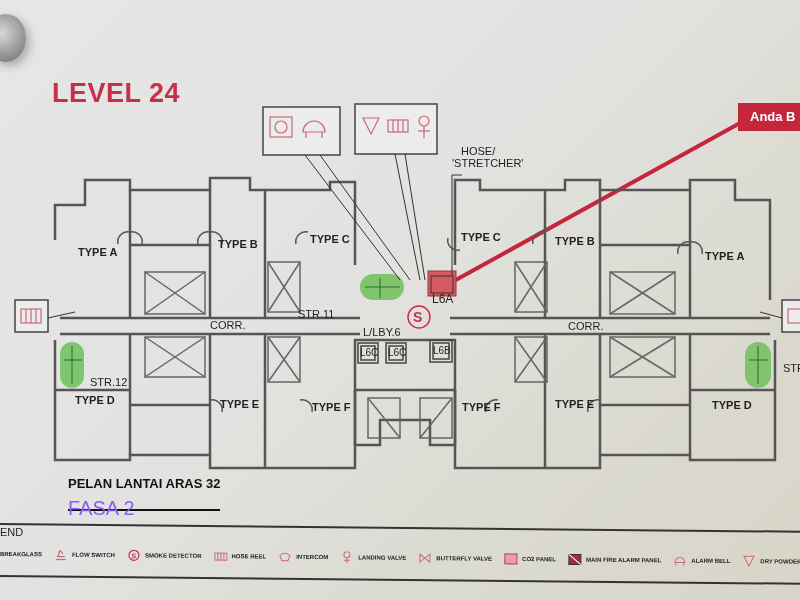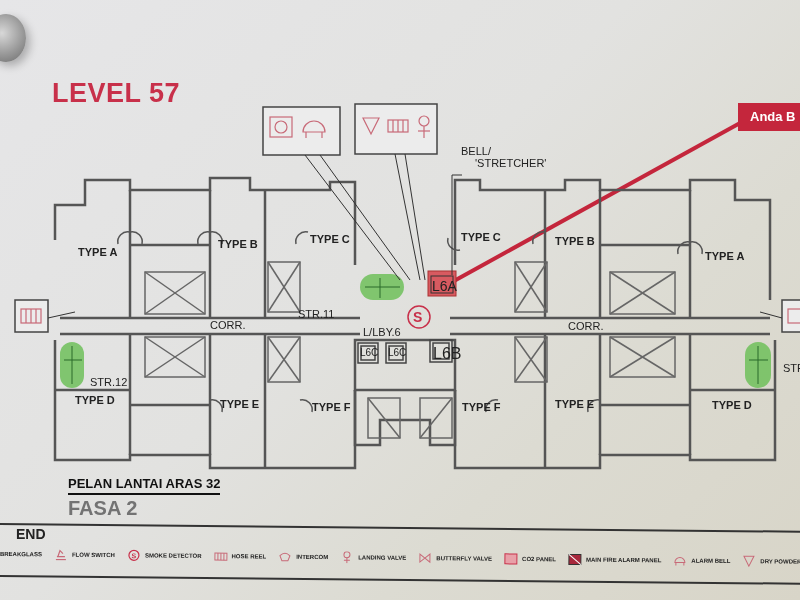--- a/index.html
+++ b/index.html
@@ -6,36 +6,36 @@
   body{width:800px;height:600px;overflow:hidden;position:relative;
        background:linear-gradient(135deg,#e6e6e8 0%,#e2e2e0 45%,#dcdbd2 70%,#d8d5c8 100%);
        font-family:"Liberation Sans",sans-serif;}
   .abs{position:absolute;}
   .screw{left:-14px;top:14px;width:40px;height:48px;border-radius:50%;
          background:radial-gradient(circle at 40% 40%,#d8d8d8 0%,#9a9a9a 55%,#6a6a6a 100%);
          box-shadow:4px 4px 8px rgba(0,0,0,0.25);}
   .level-title{left:52px;top:78px;font-size:27px;font-weight:bold;color:#c8304a;letter-spacing:0.5px;}
   .label{font-size:11px;font-weight:bold;color:#222;}
   .label-thin{font-size:11px;color:#222;}
-  .plan-sub{left:68px;top:476px;font-size:13px;font-weight:bold;color:#111;border-bottom:2px solid #111;padding-bottom:2px;}
-  .fasa{left:68px;top:497px;font-size:20px;font-weight:bold;color:#737373;}
+  .plan-sub{left:68px;top:476px;font-size:13px;font-weight:bold;color:#111;border-bottom:2px solid #111;padding-bottom:18px;}
+  .fasa{left:68px;top:497px;font-size:20px;font-weight:normal;color:#8b5cf6;}
   .legend-box{left:-6px;top:523px;width:820px;height:50px;border-top:2px solid #333;border-bottom:2px solid #333;transform:rotate(0.55deg);transform-origin:left top;}
-  .legend-title{left:16px;top:526px;font-size:14px;font-weight:bold;color:#222;}
+  .legend-title{left:0px;top:526px;font-size:11px;font-weight:normal;color:#222;}
   .legend-row{left:0;top:548px;display:flex;align-items:center;gap:6px;white-space:nowrap;transform:rotate(0.55deg);transform-origin:left top;}
   .leg-item{display:flex;align-items:center;gap:4px;font-size:6px;font-weight:bold;color:#222;margin-right:6px;}
   .leg-icon{width:14px;height:12px;display:inline-block;}
   .anda{left:738px;top:103px;width:70px;height:28px;background:#c4263c;color:#fff;font-size:13px;font-weight:bold;padding:6px 0 0 12px;box-sizing:border-box;}
   svg{display:block;}
 </style>
 </head>
 <body>
 
 <div class="abs screw"></div>
 
-<div class="abs level-title">LEVEL 57</div>
+<div class="abs level-title">LEVEL 24</div>
 
 <svg class="abs" style="left:0;top:0" width="800" height="600">
   <line x1="434" y1="292" x2="760" y2="112" stroke="#c4263c" stroke-width="4"></line>
   <circle cx="434" cy="292" r="4" fill="#c4263c"></circle>
 </svg>
 <div class="abs anda">Anda B</div>
 
 <svg class="abs" style="left:0;top:0" width="800" height="600">
   <g fill="none" stroke="#555" stroke-width="2.5">
 
@@ -196,26 +196,26 @@
 <div class="abs label" style="left:462px;top:401px">TYPE F</div>
 <div class="abs label" style="left:555px;top:398px">TYPE E</div>
 <div class="abs label" style="left:712px;top:399px">TYPE D</div>
 
 <div class="abs label-thin" style="left:210px;top:319px">CORR.</div>
 <div class="abs label-thin" style="left:568px;top:320px">CORR.</div>
 <div class="abs label-thin" style="left:298px;top:308px">STR.11</div>
 <div class="abs label-thin" style="left:90px;top:376px">STR.12</div>
 <div class="abs label-thin" style="left:783px;top:362px">STR</div>
 <div class="abs label-thin" style="left:363px;top:326px">L/LBY.6</div>
-<div class="abs label-thin" style="left:432px;top:278px;font-size:14px">L6A</div>
-<div class="abs label-thin" style="left:433px;top:345px;font-size:16px">L6B</div>
+<div class="abs label-thin" style="left:432px;top:292px;font-size:12px">L6A</div>
+<div class="abs label-thin" style="left:433px;top:345px;font-size:10px">L6B</div>
 <div class="abs label-thin" style="left:360px;top:347px;font-size:10px">L6C</div>
 <div class="abs label-thin" style="left:388px;top:347px;font-size:10px">L6C</div>
-<div class="abs label-thin" style="left:461px;top:145px">BELL/</div>
-<div class="abs label-thin" style="left:475px;top:157px">'STRETCHER'</div>
+<div class="abs label-thin" style="left:461px;top:145px">HOSE/</div>
+<div class="abs label-thin" style="left:452px;top:157px">'STRETCHER'</div>
 <div class="abs" style="left:413px;top:309px;font-size:14px;font-weight:bold;color:#c8304a">S</div>
 
 <div class="abs plan-sub">PELAN LANTAI ARAS 32</div>
 <div class="abs fasa">FASA 2</div>
 
 <div class="abs legend-box"></div>
 <div class="abs legend-title">END</div>
 <div class="abs legend-row">
   <div class="leg-item">
     <span>BREAKGLASS</span>

